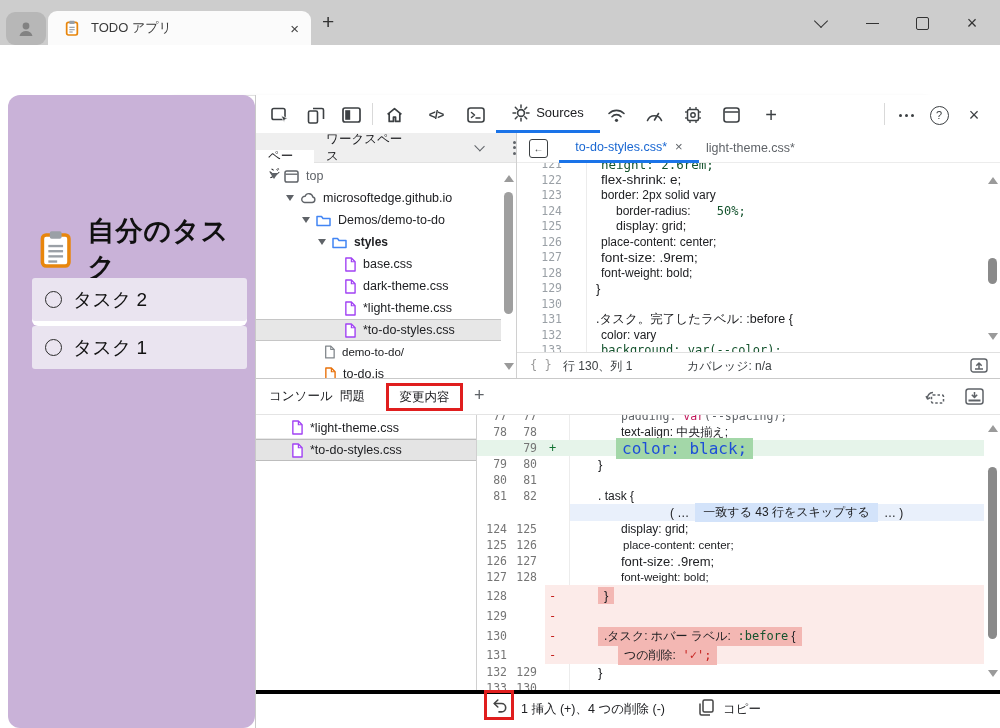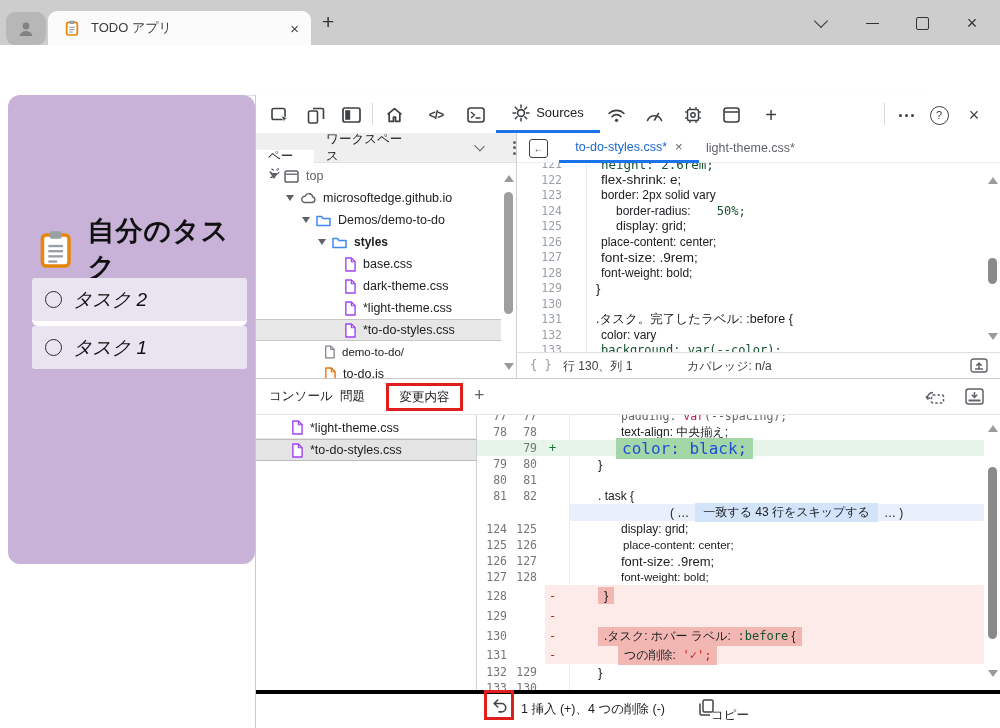--- a/index.html
+++ b/index.html
@@ -30,34 +30,34 @@
       border-radius:19px;box-shadow:0 1px 3px rgba(0,0,0,.10);display:flex;align-items:center;}
   #addrpill .lock{margin-left:26px;}
   #addrpill .url{margin-left:14px;font-size:15px;color:#202124;flex:1;white-space:nowrap;}
   #addrpill .url .pathpart{color:#767676;}
   .pillic{margin-right:14px;display:flex;align-items:center;justify-content:center;}
   #hd-badge{border:1.4px solid #5f6368;border-radius:3px;font-size:9px;font-weight:bold;
       color:#5f6368;padding:1px 3px;}
   #more-dots{left:958px;top:62px;display:flex;gap:3.5px;}
   #more-dots i{width:3px;height:3px;border-radius:50%;background:#3a3a3a;}
   
-  #todo-panel{left:8px;top:95px;width:247px;height:469px;background:#c9b2d8;border-radius:12px;}
+  #todo-panel{left:8px;top:95px;width:247px;height:633px;background:#c9b2d8;border-radius:12px;}
   #todo-head{left:30px;top:118px;display:flex;align-items:center;}
   #todo-title{margin-left:14px;font-size:27px;font-weight:bold;color:#101010;letter-spacing:1px;}
   #add-row{left:24px;top:185px;width:215px;height:46px;background:#fff;border-radius:6px;
       display:flex;align-items:center;}
   #add-plus{margin-left:13px;font-size:22px;font-weight:bold;color:#5b4a79;line-height:1;}
   #add-label{margin-left:10px;font-size:16px;color:#222;flex:1;}
   #add-go{width:26px;height:26px;background:#1e9be9;border-radius:4px;margin-right:9px;
       display:flex;align-items:center;justify-content:center;color:#fff;font-size:15px;font-weight:bold;}
   #todo-sub{left:8px;top:249px;width:231px;text-align:center;font-size:15px;color:#1a1a1a;}
   .task-item{left:24px;width:215px;height:43px;background:#eae4f0;border-radius:3px;
       display:flex;align-items:center;}
   .task-circle{width:15px;height:15px;border:1.7px solid #2b2b2b;border-radius:50%;margin-left:13px;}
-  .task-label{margin-left:11px;font-size:19px;color:#111;font-style:italic;}
+  .task-label{margin-left:11px;font-size:19px;color:#111;}
   
   #devtools{left:255px;top:95px;width:745px;height:633px;background:#fff;border-left:1px solid #c9c9c9;}
   .ic{display:flex;align-items:center;justify-content:center;}
   #dt-toolbar{left:0;top:0;width:745px;height:38px;background:#fff;}
   .dtic{top:7px;width:26px;height:26px;}
   .vsep{top:8px;width:0;height:22px;border-left:1px solid #d9d9d9;}
   #tool-tab-sources{left:240px;top:0;width:104px;height:38px;display:flex;align-items:center;
       justify-content:center;gap:6px;border-bottom:3px solid #1a73e8;box-sizing:border-box;}
   #tool-tab-sources .lbl{font-size:13px;color:#202124;}
   .glyph-tool{font-size:12px;color:#3c4043;font-weight:bold;letter-spacing:-1px;}
@@ -704,15 +704,15 @@
       <svg width="17" height="16" viewBox="0 0 17 16">
         <path d="M3.5 6.5h7a4.2 4.2 0 1 1 0 8.4H8" fill="none" stroke="#444" stroke-width="1.6" stroke-linecap="round"></path>
         <path d="M6.8 3 3.2 6.5l3.6 3.5" fill="none" stroke="#444" stroke-width="1.6" stroke-linecap="round" stroke-linejoin="round"></path>
       </svg>
     </div>
     <span class="t" style="left:265px;">1 挿入 (+)、4 つの削除 (-)</span>
     <svg class="abs" style="left:443px;top:5px;" width="15" height="17" viewBox="0 0 15 17">
       <rect x="4" y="1" width="10" height="12" rx="1.5" fill="none" stroke="#444" stroke-width="1.5"></rect>
       <path d="M11 16H2.5A1.5 1.5 0 0 1 1 14.5V4.5" fill="none" stroke="#444" stroke-width="1.5"></path>
     </svg>
-    <span class="t" style="left:455px;margin-top:6px;">コピー</span>
+    <span class="t" style="left:467px;">コピー</span>
   </div>
 </div>
 
 </body></html>

